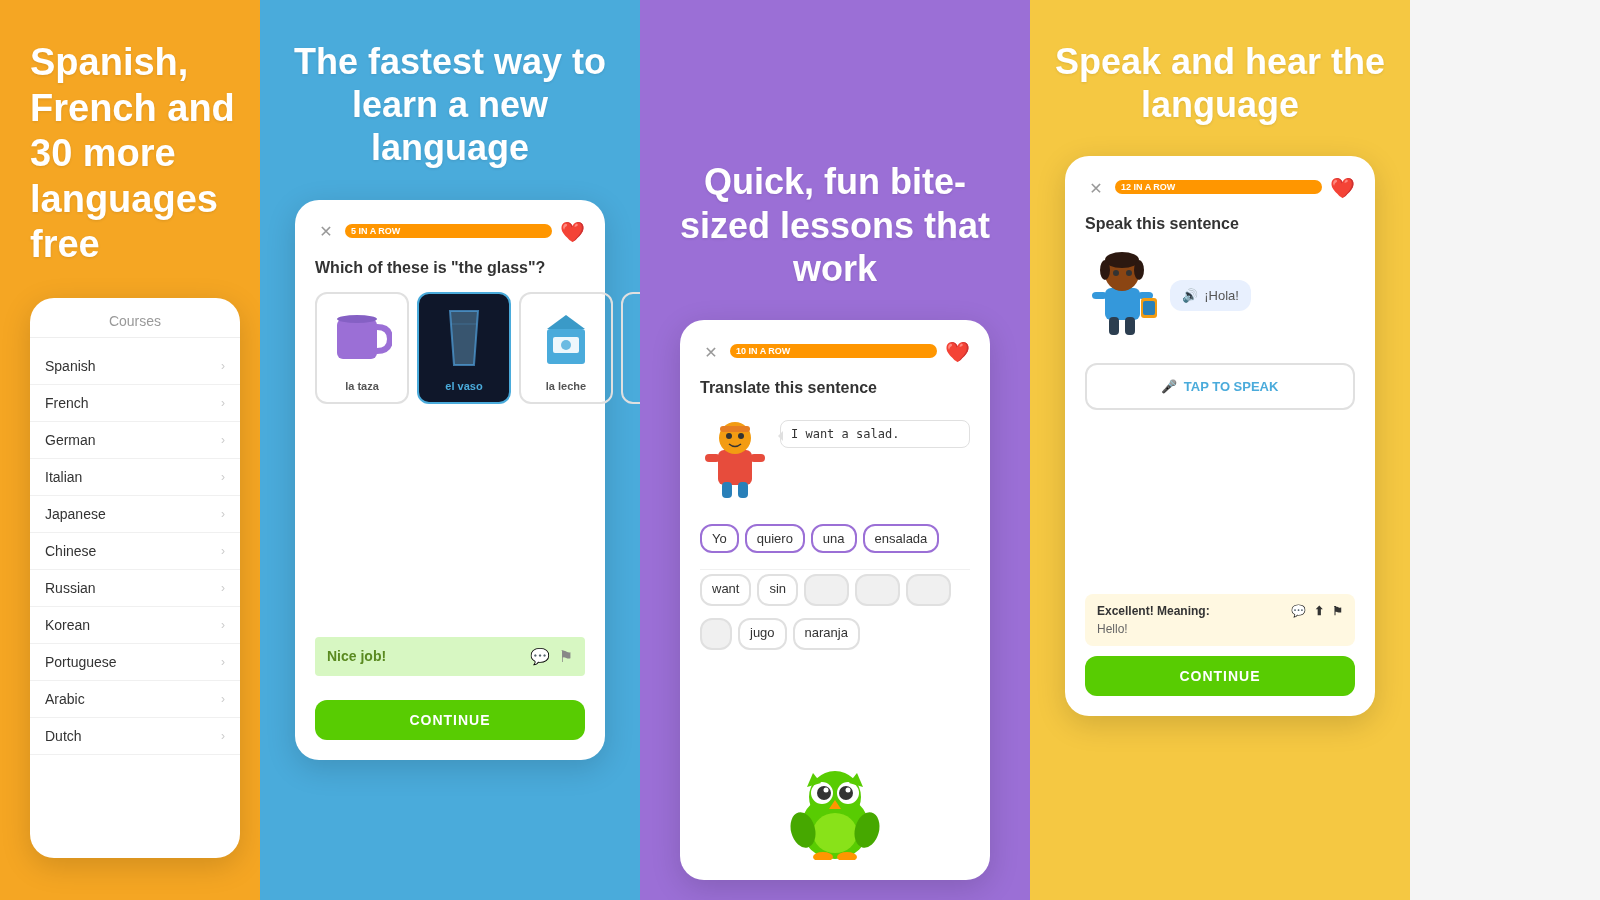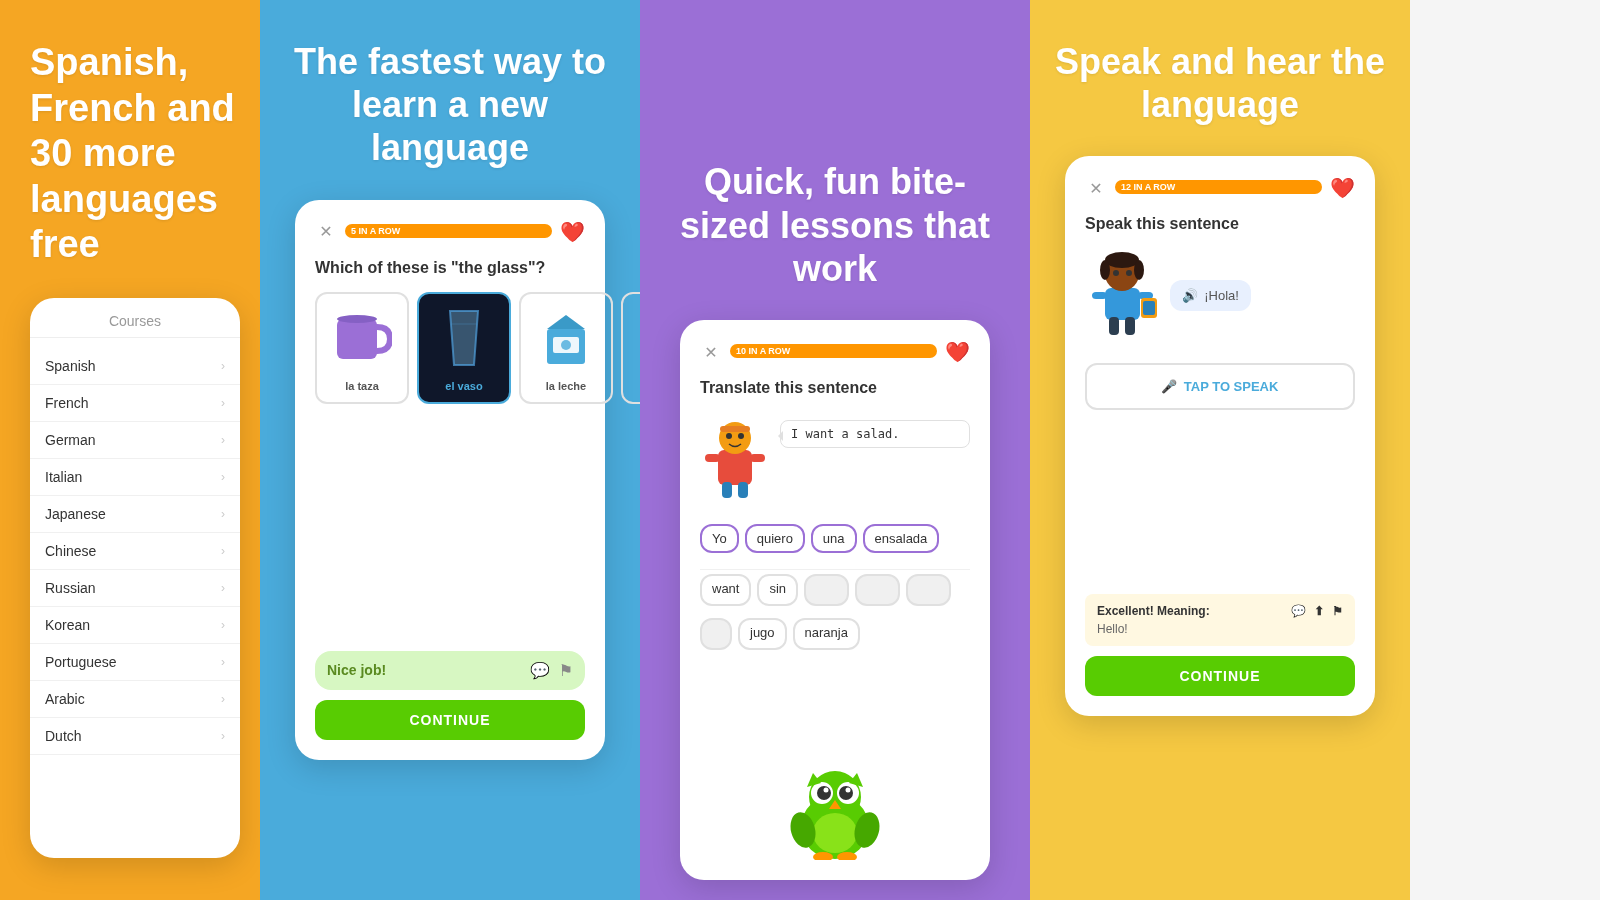--- a/index.html
+++ b/index.html
@@ -177,26 +177,26 @@
       height: 70px;
       display: flex;
       align-items: center;
       justify-content: center;
       font-size: 40px;
     }
 
     
     .nice-job-bar {
       background: #D7F7C2;
-      border-radius: 16px;
+      border-radius: 4px;
       padding: 10px 12px;
       display: flex;
       justify-content: space-between;
       align-items: center;
-      margin-bottom: 10px;
+      margin-bottom: 24px;
     }
 
     .nice-job-text {
       font-size: 14px;
       font-weight: 700;
       color: #5a8a20;
     }
 
     .icon-group {
       display: flex;

